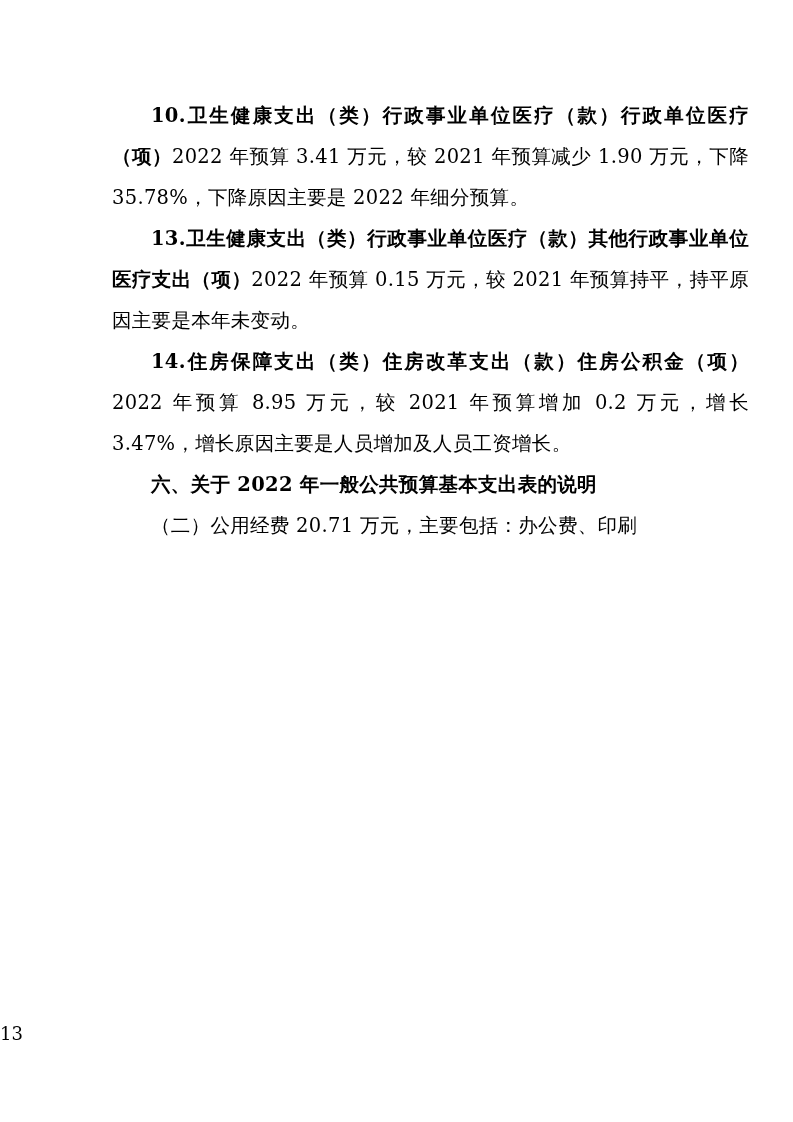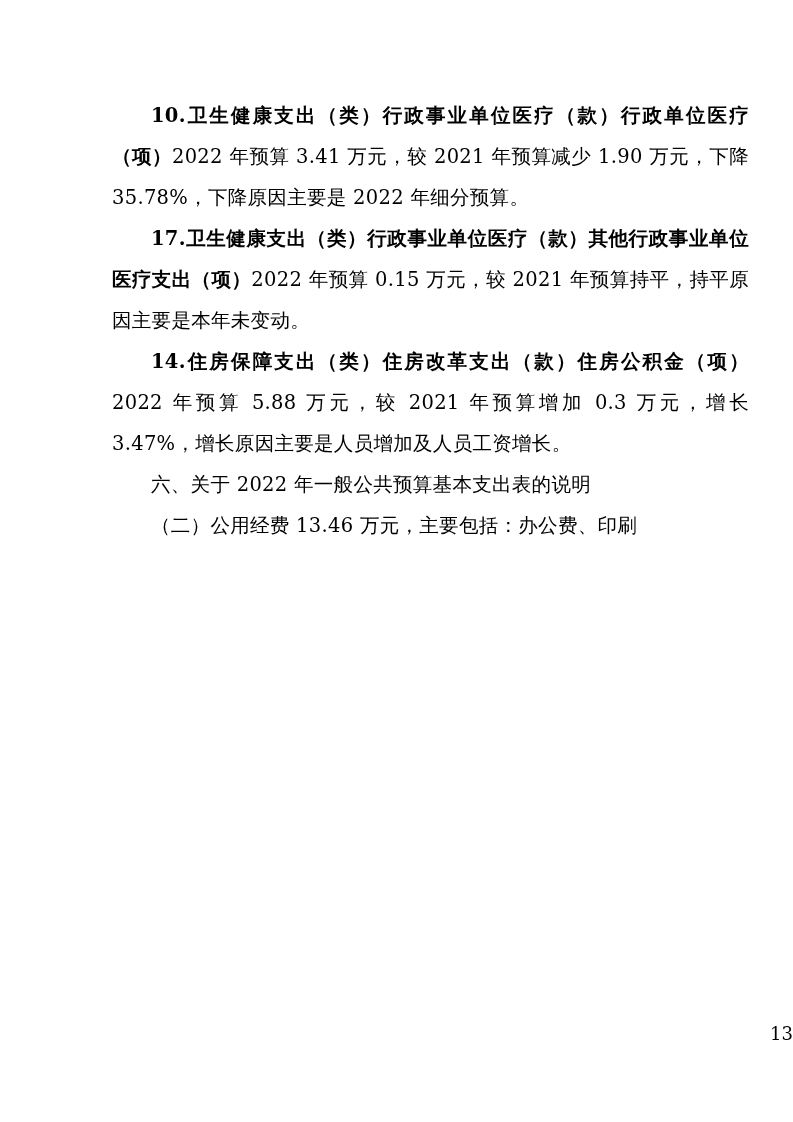--- a/index.html
+++ b/index.html
@@ -29,52 +29,52 @@
     line-height: 41px;
     text-align: justify;
     text-justify: inter-ideograph;
     letter-spacing: 0.3px;
   }
   .para {
     margin: 0;
     text-indent: 2em;
   }
   .para.heading {
-    font-weight: normal;
+    font-weight: bold;
   }
   
   .lead-bold {
     font-weight: bold;
   }
   .page-number {
     position: absolute;
     left: 0;
     right: 0;
     bottom: 78px;
-    text-align: right;
+    text-align: left;
     font-size: 18px;
     font-family: "DejaVu Serif", "Liberation Serif", serif;
   }
 </style>
 </head>
 <body>
 
 <div class="page">
   <div class="body-text">
 
     <p class="para"><span class="lead-bold">10.卫生健康支出（类）行政事业单位医疗（款）行政单位医疗（项）</span><span>2022 年预算 3.41 万元，较 2021 年预算减少 1.90 万元，下降 35.78%，下降原因主要是 2022 年细分预算。</span></p>
 
 
 
-    <p class="para"><span class="lead-bold">17.卫生健康支出（类）行政事业单位医疗（款）其他行政事业单位医疗支出（项）</span><span>2022 年预算 0.15 万元，较 2021 年预算持平，持平原因主要是本年未变动。</span></p>
+    <p class="para"><span class="lead-bold">13.卫生健康支出（类）行政事业单位医疗（款）其他行政事业单位医疗支出（项）</span><span>2022 年预算 0.15 万元，较 2021 年预算持平，持平原因主要是本年未变动。</span></p>
 
-    <p class="para"><span class="lead-bold">14.住房保障支出（类）住房改革支出（款）住房公积金（项）</span><span>2022 年预算 5.88 万元，较 2021 年预算增加 0.3 万元，增长 3.47%，增长原因主要是人员增加及人员工资增长。</span></p>
+    <p class="para"><span class="lead-bold">14.住房保障支出（类）住房改革支出（款）住房公积金（项）</span><span>2022 年预算 8.95 万元，较 2021 年预算增加 0.2 万元，增长 3.47%，增长原因主要是人员增加及人员工资增长。</span></p>
 
     <p class="para heading">六、关于 2022 年一般公共预算基本支出表的说明</p>
 
 
 
-    <p class="para">（二）公用经费 13.46 万元，主要包括：办公费、印刷</p>
+    <p class="para">（二）公用经费 20.71 万元，主要包括：办公费、印刷</p>
 
   </div>
 </div>
 
 <div class="page-number">13</div>
 
 </body></html>

